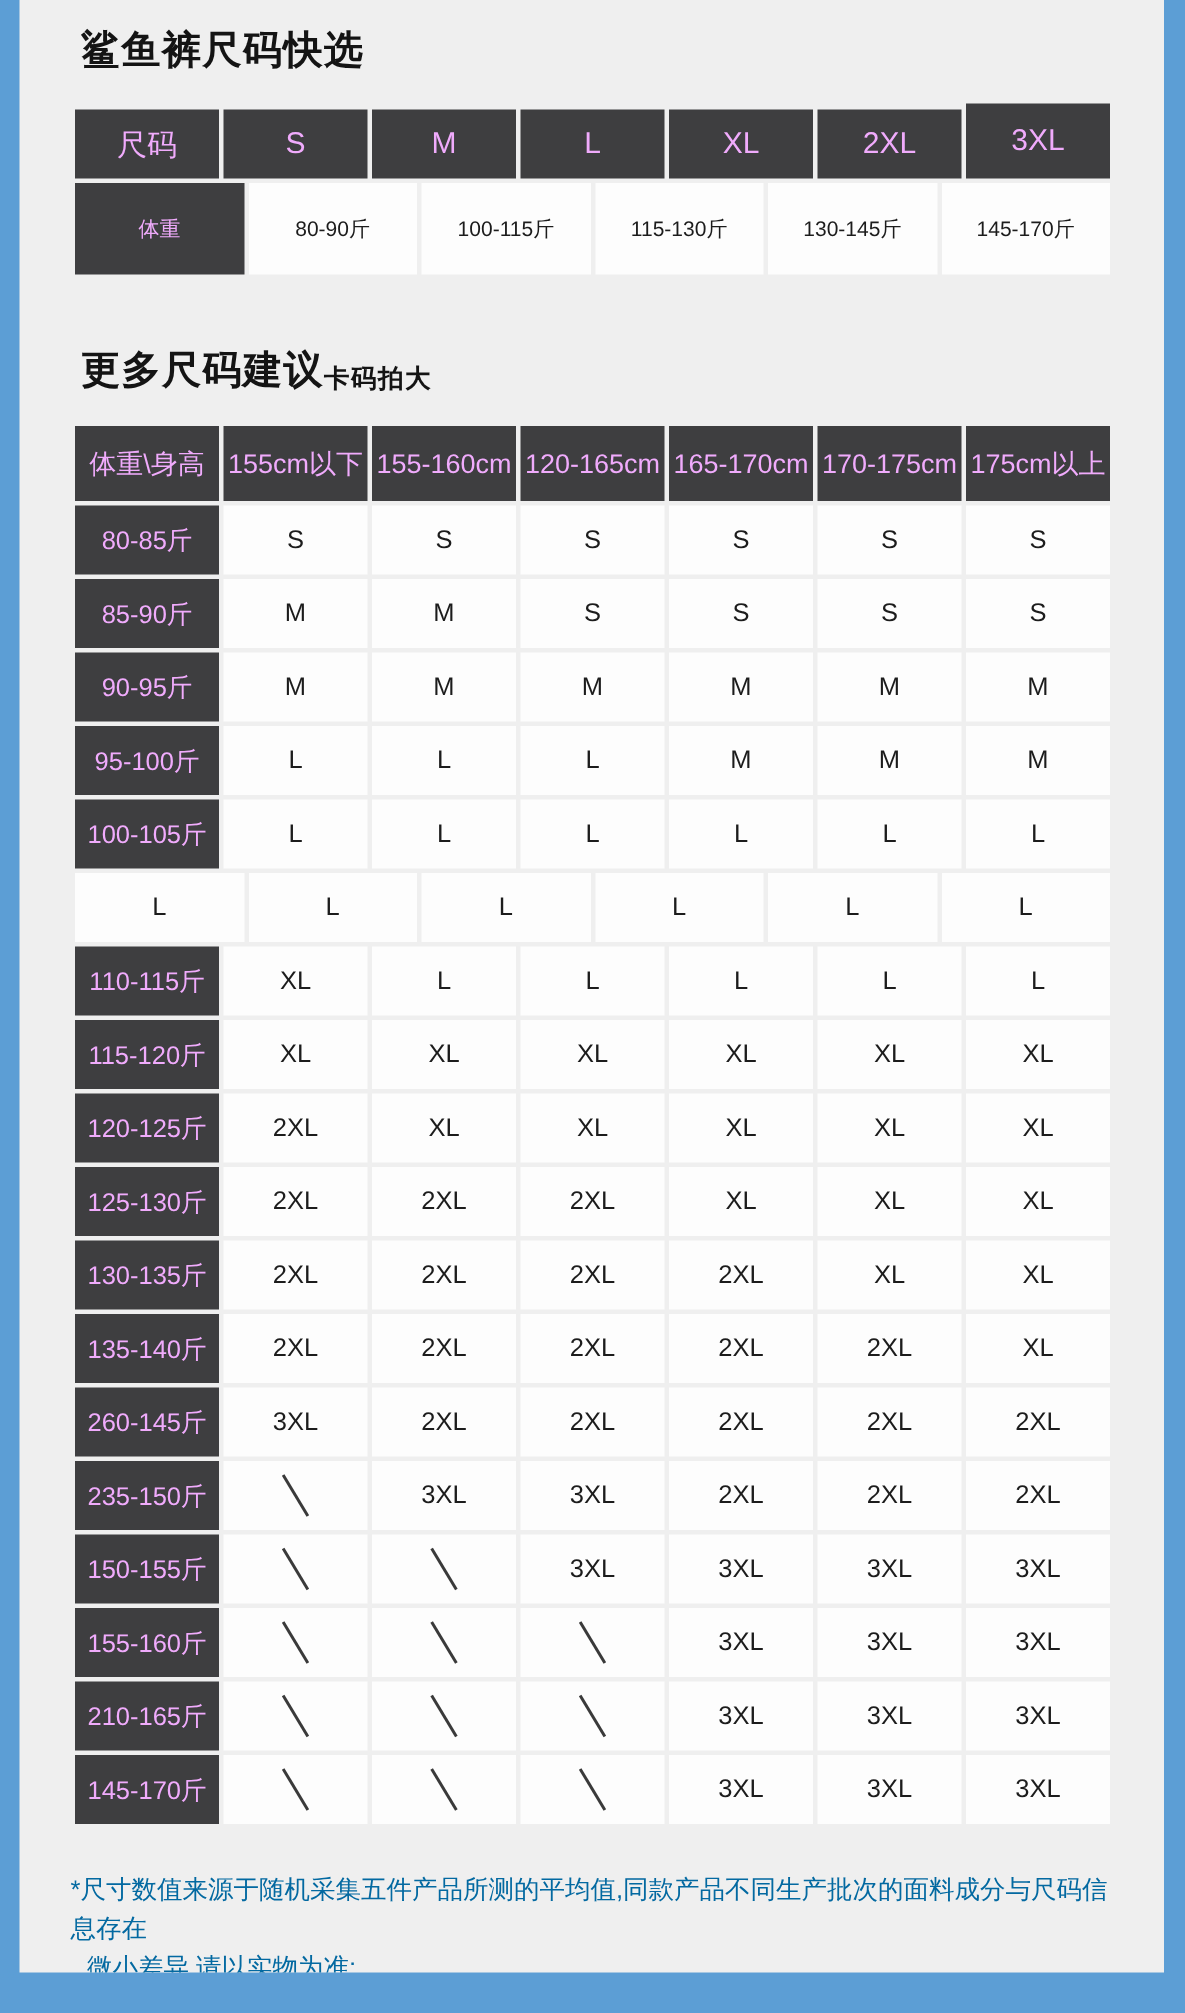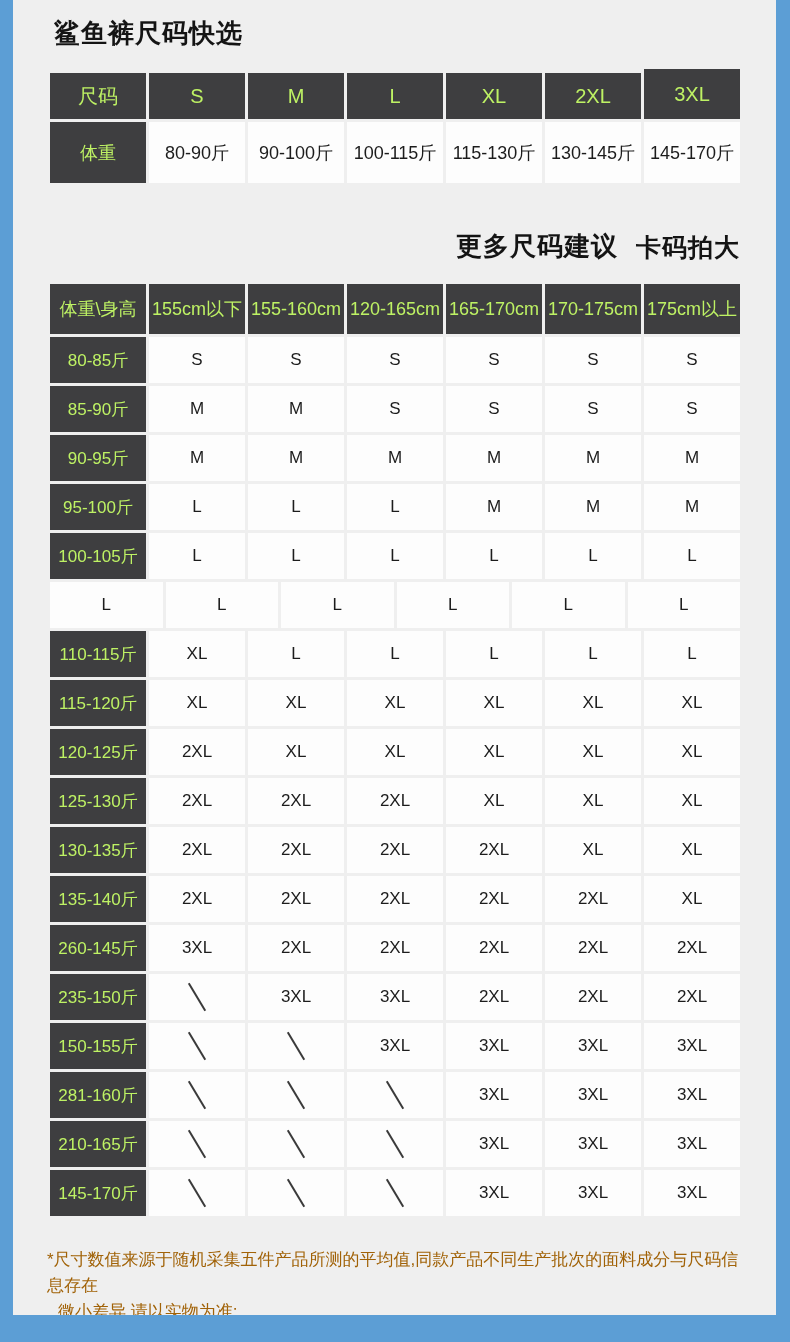--- a/index.html
+++ b/index.html
@@ -2,35 +2,35 @@
 <html><head>
 <meta charset="utf-8">
 <style>
   html,body{margin:0;padding:0;}
   body{width:790px;height:1342px;font-family:"Liberation Sans","DejaVu Sans",sans-serif;}
   .frame{position:relative;width:790px;height:1342px;background:#5C9ED5;}
   .content{position:absolute;left:13px;right:14px;top:0;bottom:27px;background:#EFEFEF;overflow:hidden;}
   .inner{padding:0 36px 0 37px;}
   .sec-title{font-size:26px;font-weight:bold;color:#141414;letter-spacing:1px;}
   .title1{margin:16px 0 18px 4px;}
-  .title-row{display:flex;justify-content:flex-end;align-items:flex-end;margin:46px 0 20px 0;gap:18px;}
+  .title-row{display:flex;justify-content:flex-start;align-items:flex-end;margin:46px 0 20px 0;}
   .title-row .sec-title{margin:0 0 0 4px;}
-  .big-note{font-size:25px;font-weight:bold;color:#141414;letter-spacing:1px;}
+  .big-note{font-size:17px;font-weight:bold;color:#141414;letter-spacing:1px;}
   .trow{display:flex;gap:3px;margin-bottom:3px;}
   .cell{flex:1 1 0;display:flex;align-items:center;justify-content:center;text-align:center;}
-  .dark{background:#3E3E40;color:#bef264;}
+  .dark{background:#3E3E40;color:#f0abfc;}
   .light{background:#FDFDFD;color:#1C1C1C;}
   .t1 .hrow{align-items:flex-end;}
   .t1 .hcell{height:46px;font-size:20px;}
   .t1 .hcell.raised{height:50px;}
-  .t1 .bcell{height:61px;font-size:18px;}
+  .t1 .bcell{height:61px;font-size:14px;}
   .t2 .hcell{height:50px;font-size:18px;}
   .t2 .bcell{height:46px;font-size:17px;}
   .diag{display:inline-block;width:2px;height:32px;background:#3A3A3A;transform:rotate(-31deg);}
-  .footnote{margin:31px 0 0 -3px;font-size:17px;line-height:26px;color:#a16207;}
+  .footnote{margin:31px 0 0 -3px;font-size:17px;line-height:26px;color:#0369a1;}
   .footnote .l2{padding-left:11px;}
 </style>
 </head>
 <body>
 
 <div class="frame">
   <div class="content">
     <div class="inner">
 
       <div class="sec-title title1">鲨鱼裤尺码快选</div>
@@ -41,21 +41,20 @@
             <div class="cell dark hcell">S</div>
             <div class="cell dark hcell">M</div>
             <div class="cell dark hcell">L</div>
             <div class="cell dark hcell">XL</div>
             <div class="cell dark hcell">2XL</div>
             <div class="cell dark hcell raised">3XL</div>
           </div>
         <div class="trow">
             <div class="cell dark bcell">体重</div>
             <div class="cell light bcell">80-90斤</div>
-            <div class="cell light bcell">90-100斤</div>
             <div class="cell light bcell">100-115斤</div>
             <div class="cell light bcell">115-130斤</div>
             <div class="cell light bcell">130-145斤</div>
             <div class="cell light bcell">145-170斤</div>
           </div>
       </div>
 
       <div class="title-row">
         <div class="sec-title">更多尺码建议</div>
         <div class="big-note">卡码拍大</div>
@@ -206,21 +205,21 @@
               </div>
               <div class="cell light bcell">
                 <span class="diag"></span>
               </div>
               <div class="cell light bcell">3XL</div>
               <div class="cell light bcell">3XL</div>
               <div class="cell light bcell">3XL</div>
               <div class="cell light bcell">3XL</div>
             </div>
             <div class="trow">
-              <div class="cell dark bcell">281-160斤</div>
+              <div class="cell dark bcell">155-160斤</div>
               <div class="cell light bcell">
                 <span class="diag"></span>
               </div>
               <div class="cell light bcell">
                 <span class="diag"></span>
               </div>
               <div class="cell light bcell">
                 <span class="diag"></span>
               </div>
               <div class="cell light bcell">3XL</div>

